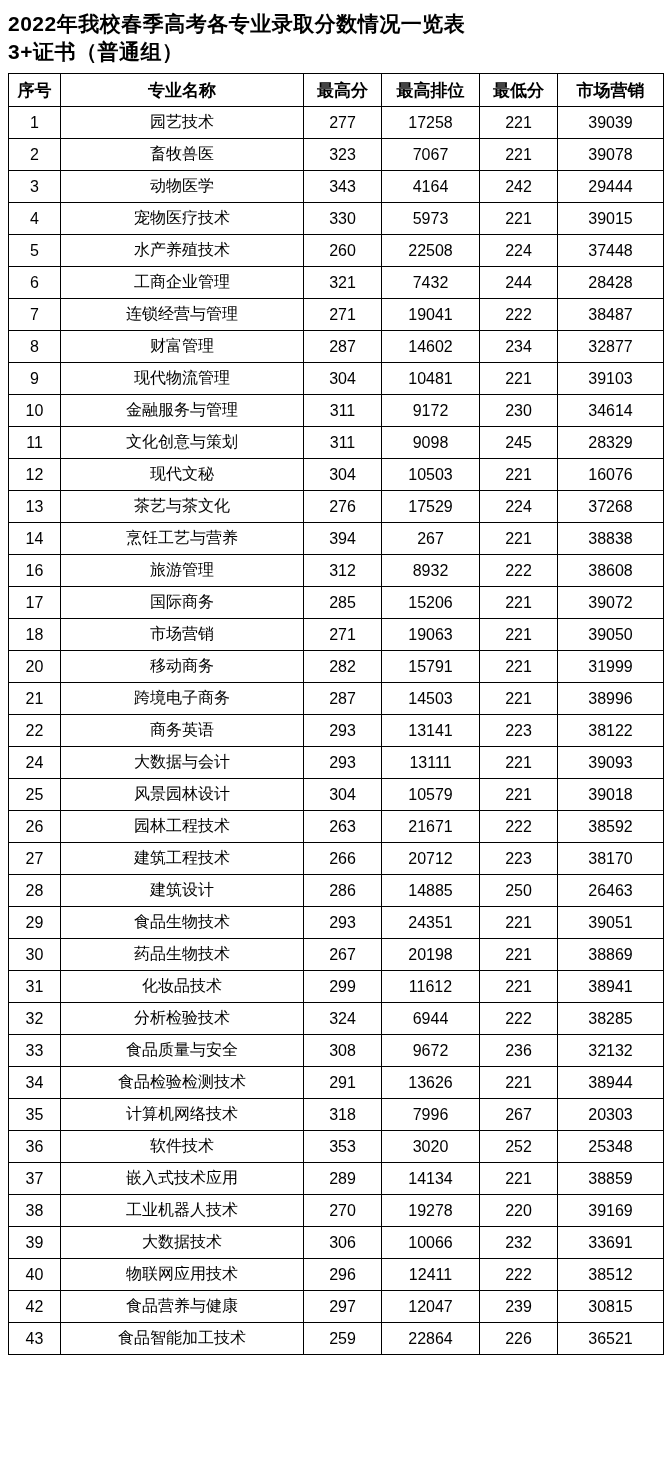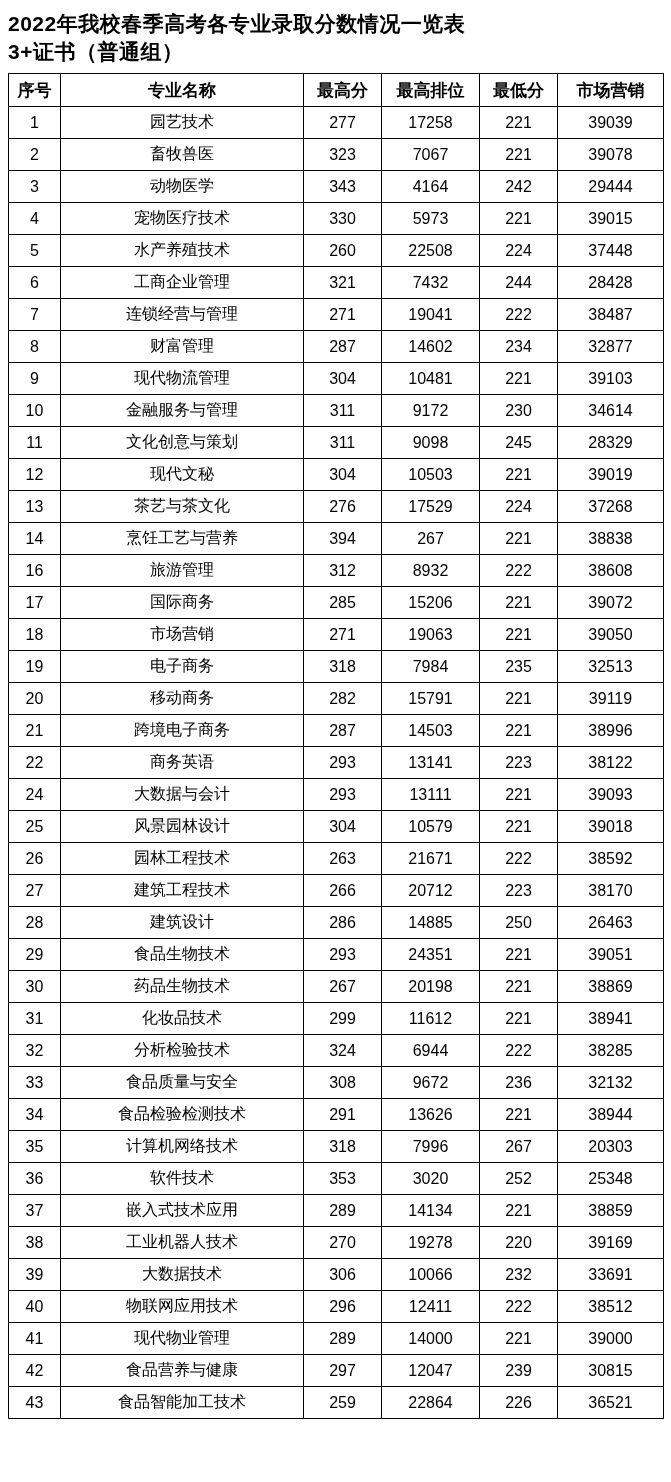--- a/index.html
+++ b/index.html
@@ -180,21 +180,21 @@
           <td>9098</td>
           <td>245</td>
           <td>28329</td>
         </tr>
         <tr>
           <td class="idx">12</td>
           <td class="major">现代文秘</td>
           <td>304</td>
           <td>10503</td>
           <td>221</td>
-          <td>39019</td>
+          <td>16076</td>
         </tr>
         <tr>
           <td class="idx">13</td>
           <td class="major">茶艺与茶文化</td>
           <td>276</td>
           <td>17529</td>
           <td>224</td>
           <td>37268</td>
         </tr>
         <tr>
@@ -223,34 +223,26 @@
         </tr>
         <tr>
           <td class="idx">18</td>
           <td class="major">市场营销</td>
           <td>271</td>
           <td>19063</td>
           <td>221</td>
           <td>39050</td>
         </tr>
         <tr>
-          <td class="idx">19</td>
-          <td class="major">电子商务</td>
-          <td>318</td>
-          <td>7984</td>
-          <td>235</td>
-          <td>32513</td>
-        </tr>
-        <tr>
           <td class="idx">20</td>
           <td class="major">移动商务</td>
           <td>282</td>
           <td>15791</td>
           <td>221</td>
-          <td>39119</td>
+          <td>31999</td>
         </tr>
         <tr>
           <td class="idx">21</td>
           <td class="major">跨境电子商务</td>
           <td>287</td>
           <td>14503</td>
           <td>221</td>
           <td>38996</td>
         </tr>
         <tr>
@@ -391,28 +383,20 @@
         </tr>
         <tr>
           <td class="idx">40</td>
           <td class="major">物联网应用技术</td>
           <td>296</td>
           <td>12411</td>
           <td>222</td>
           <td>38512</td>
         </tr>
         <tr>
-          <td class="idx">41</td>
-          <td class="major">现代物业管理</td>
-          <td>289</td>
-          <td>14000</td>
-          <td>221</td>
-          <td>39000</td>
-        </tr>
-        <tr>
           <td class="idx">42</td>
           <td class="major">食品营养与健康</td>
           <td>297</td>
           <td>12047</td>
           <td>239</td>
           <td>30815</td>
         </tr>
         <tr>
           <td class="idx">43</td>
           <td class="major">食品智能加工技术</td>

